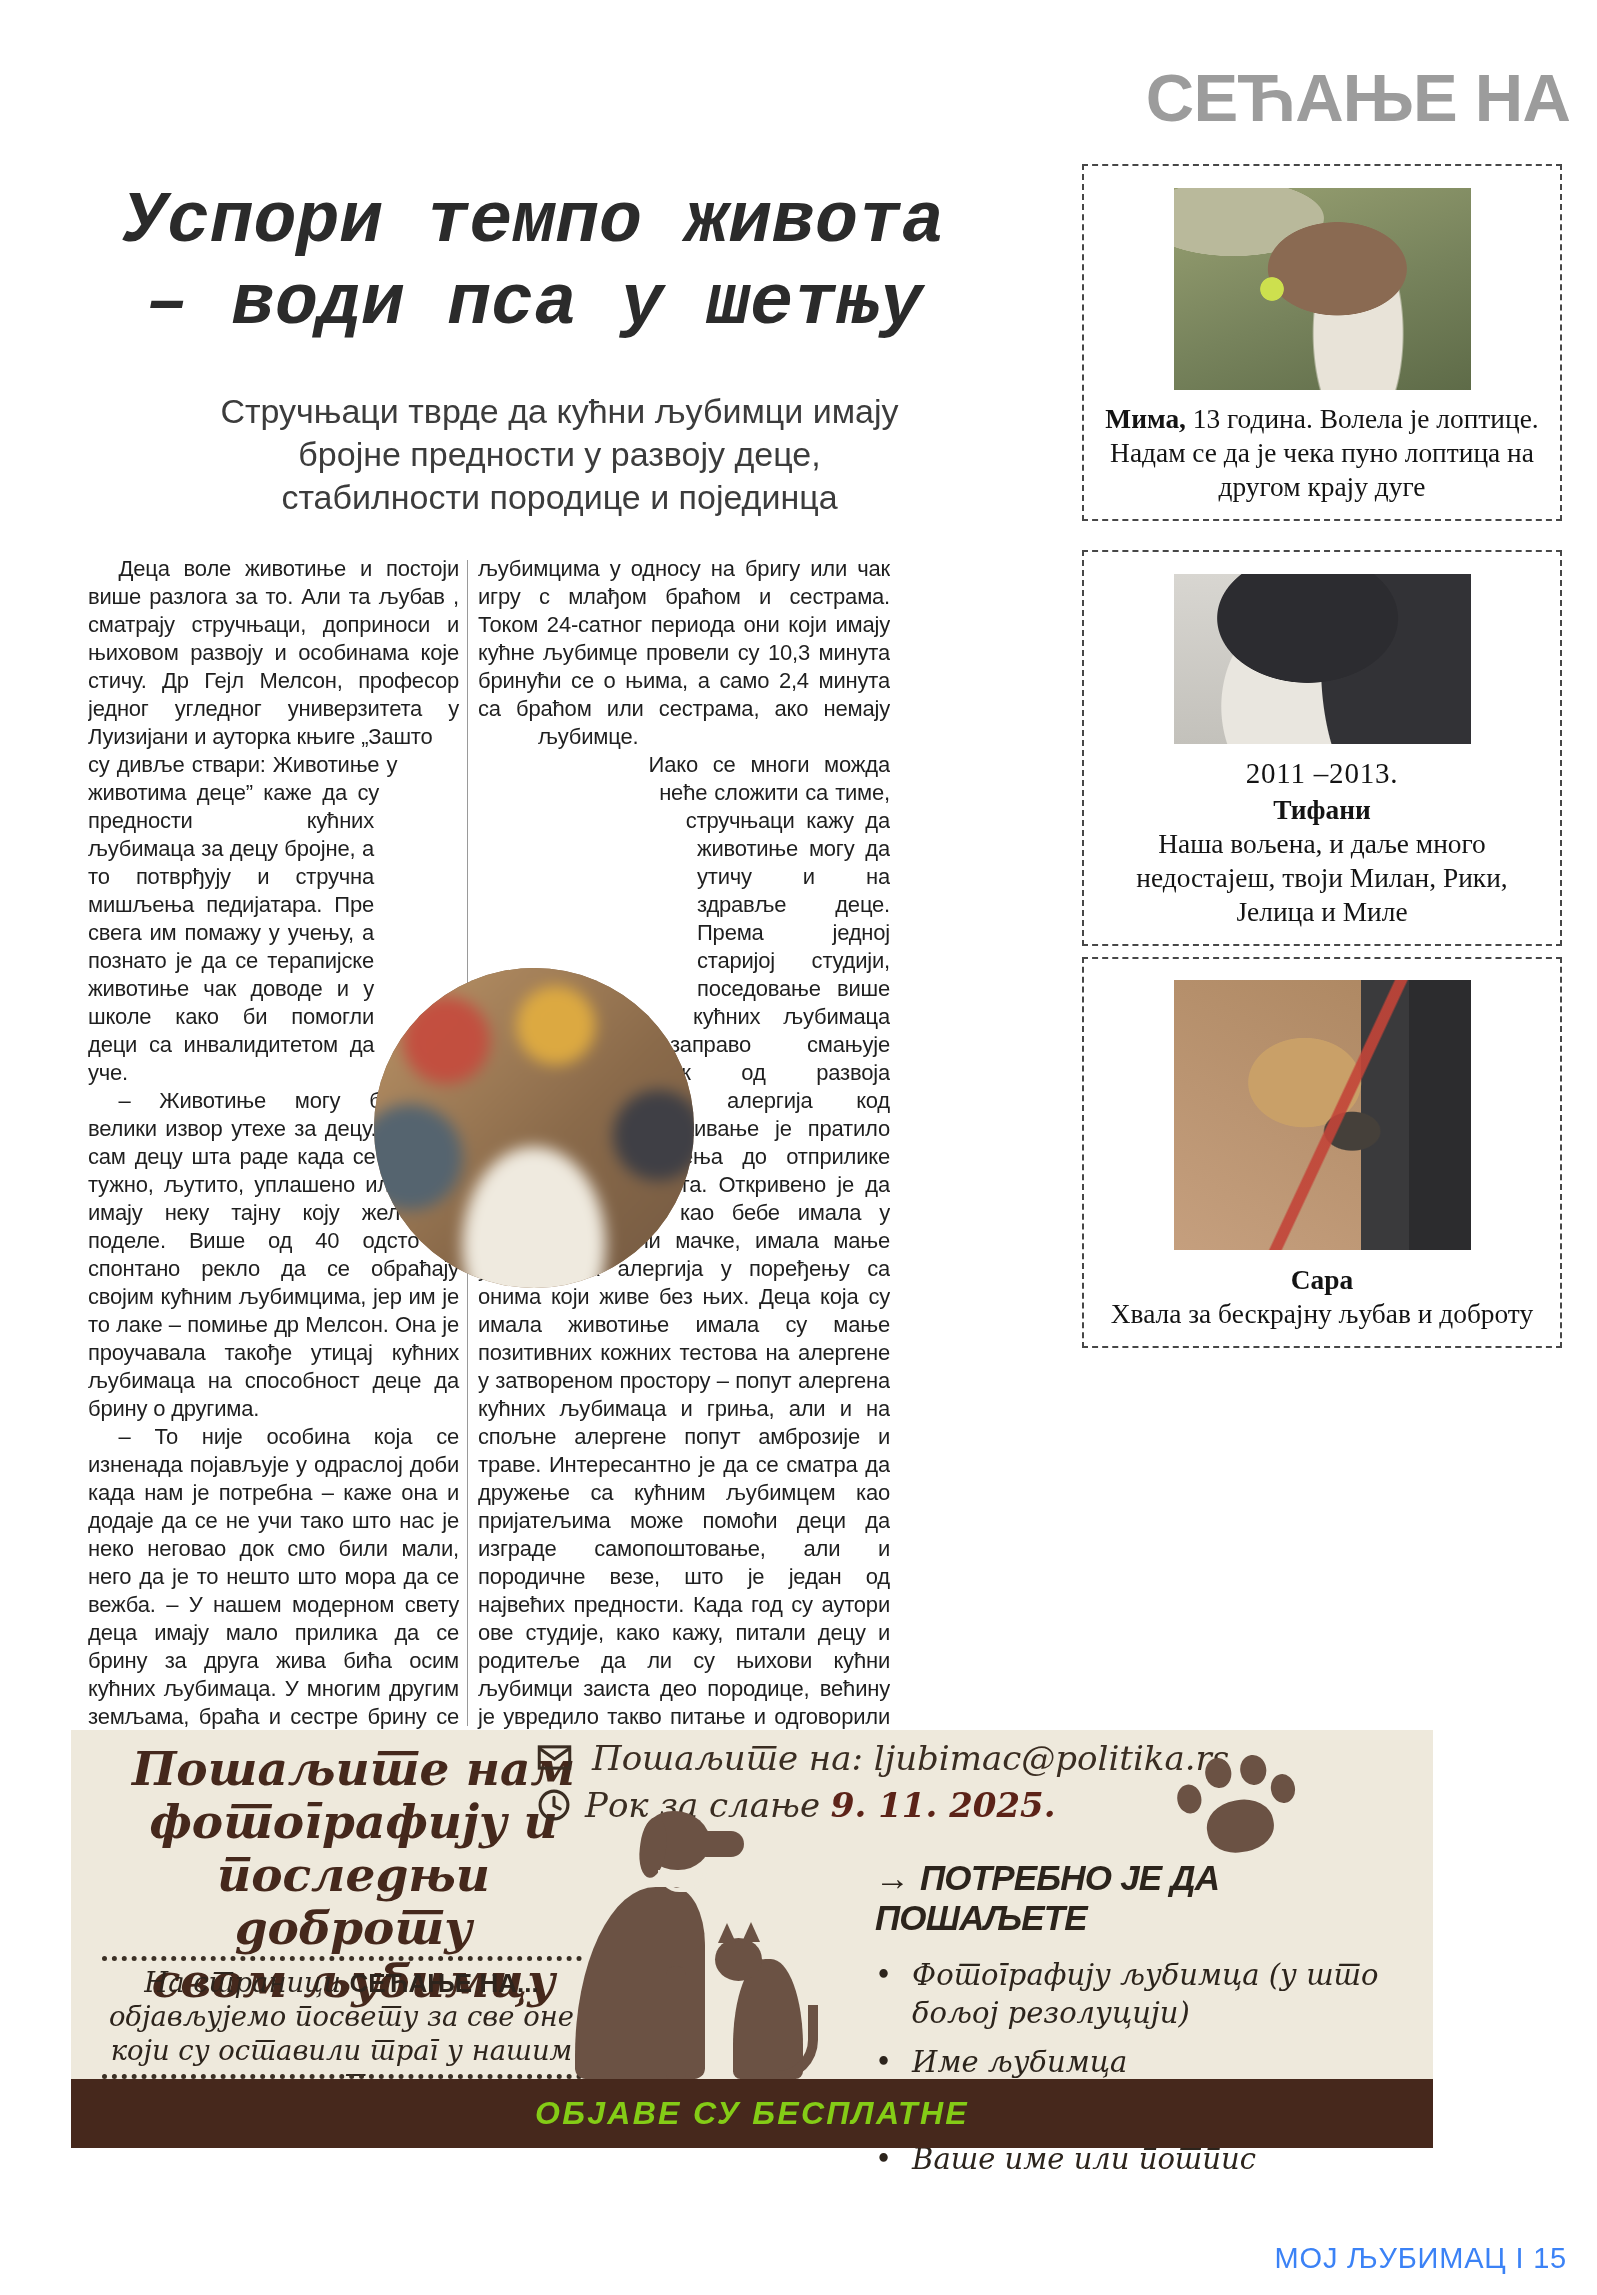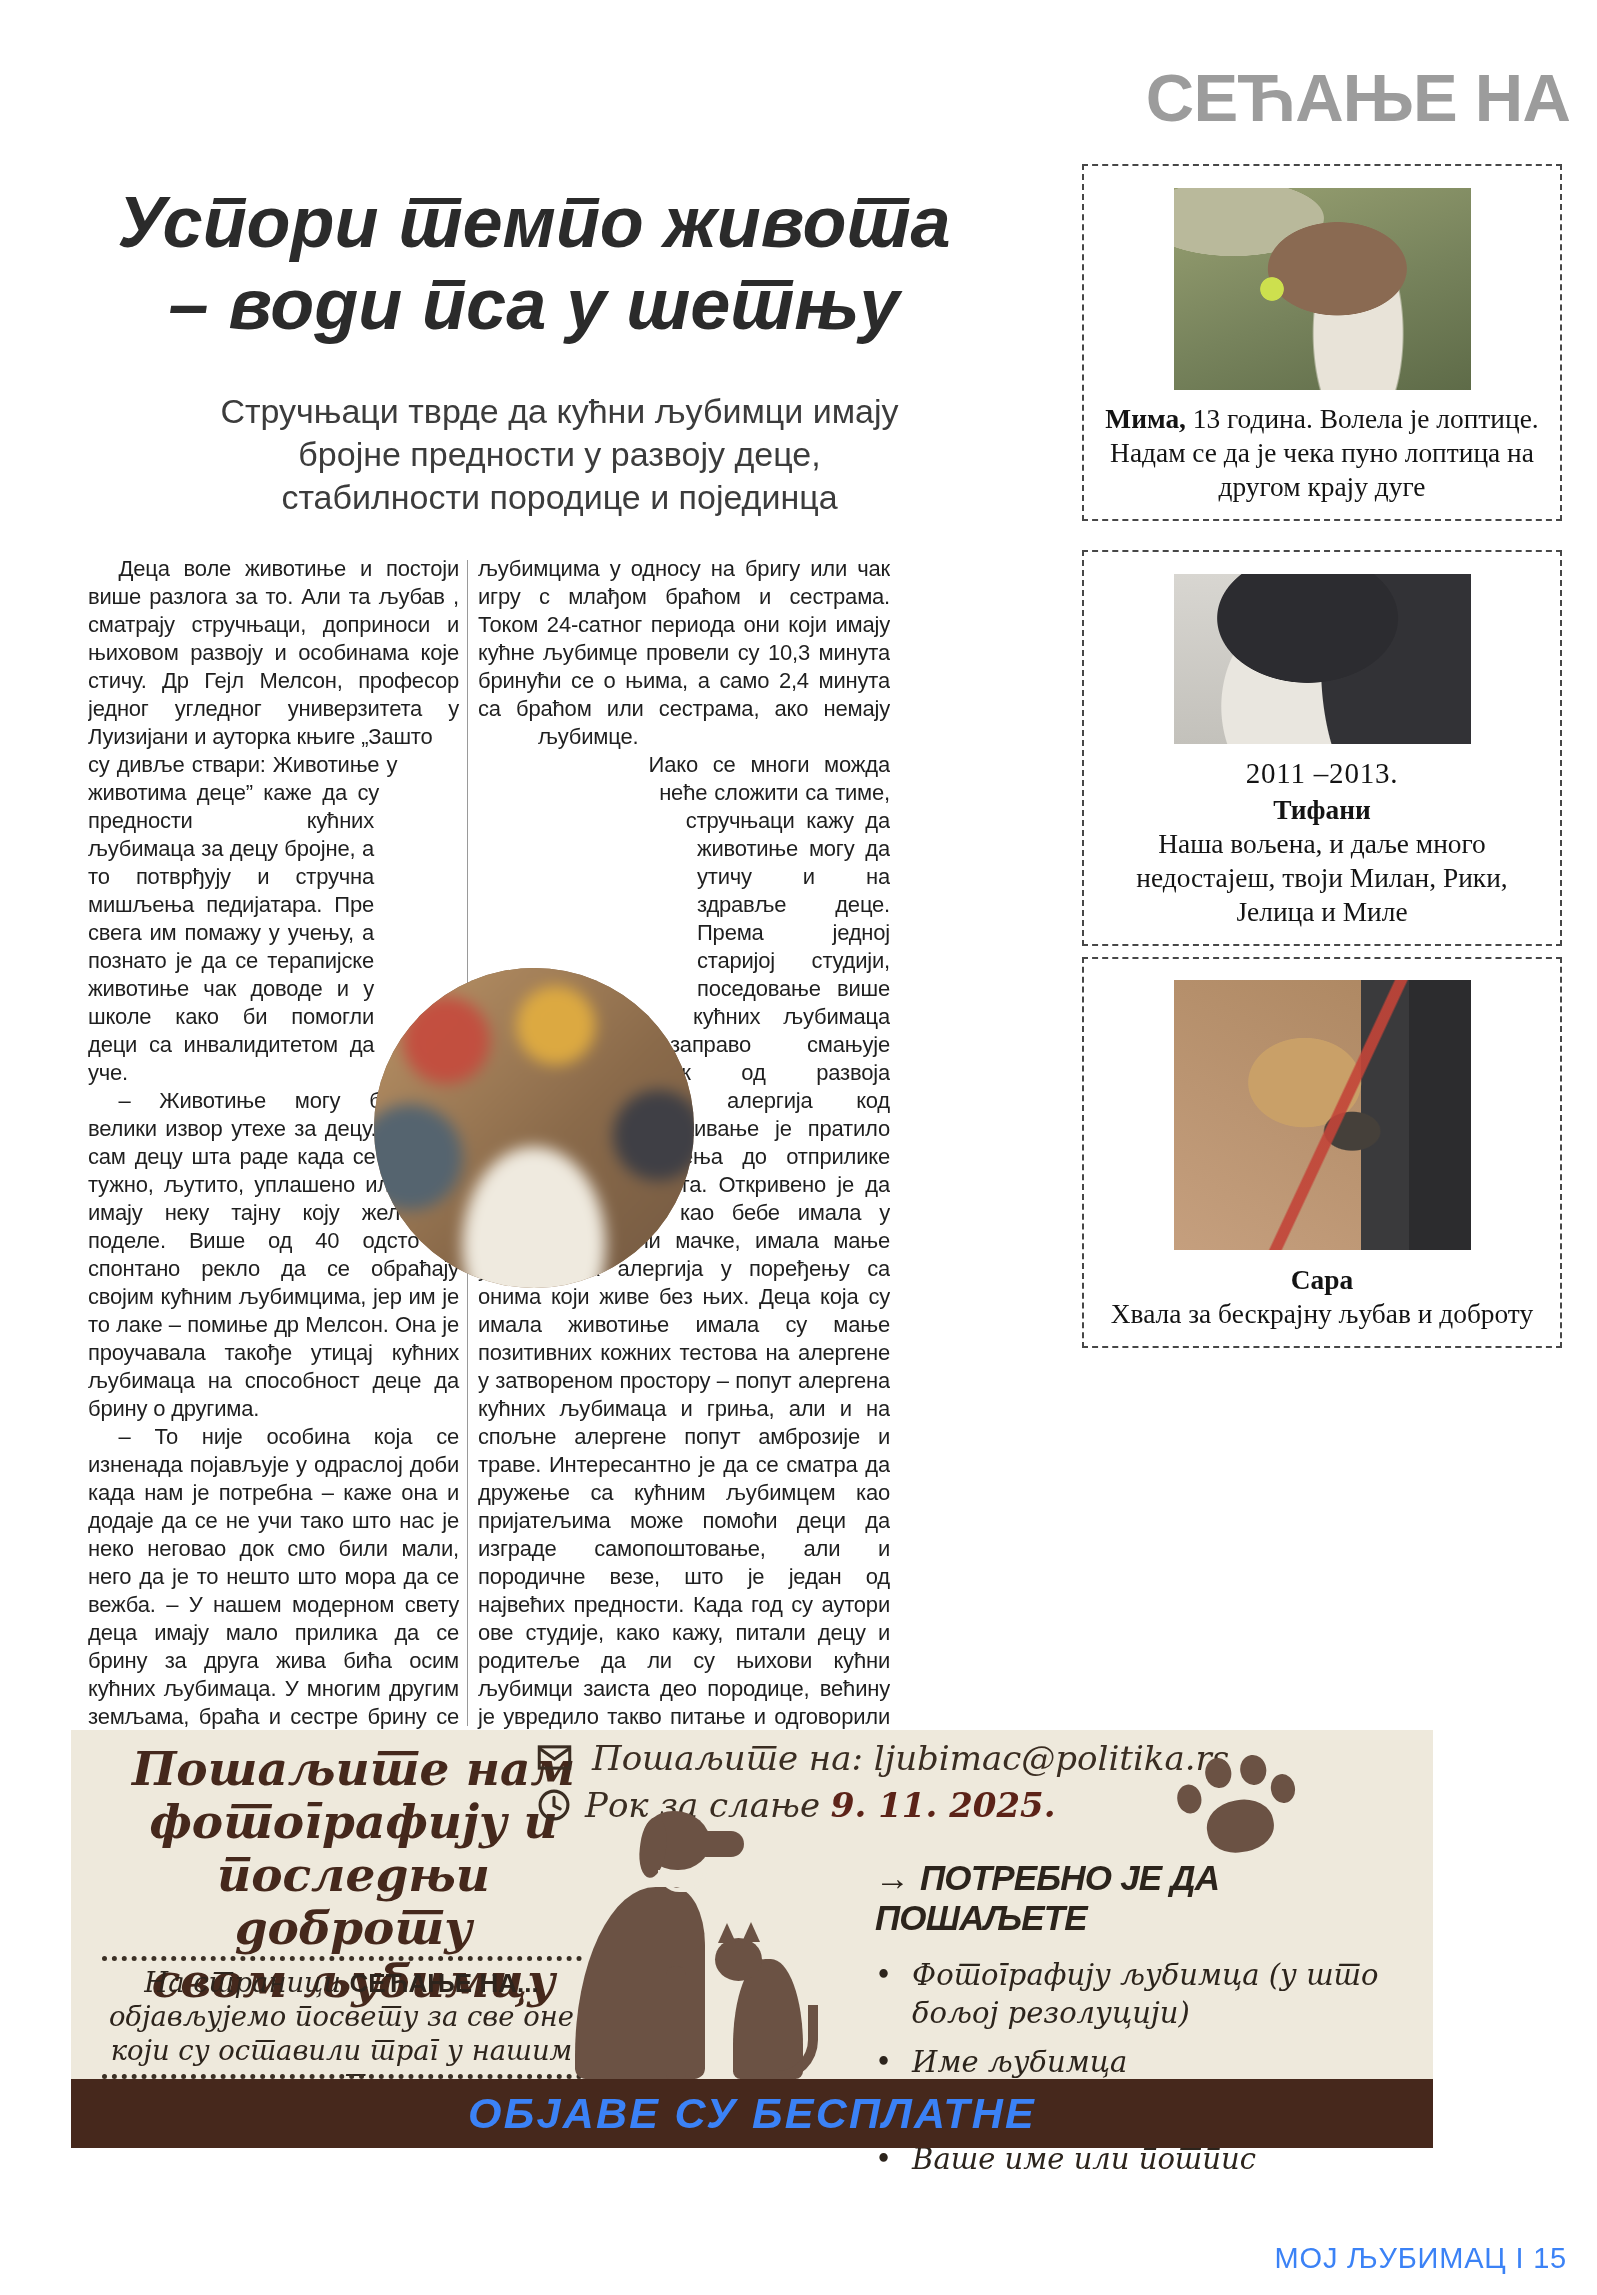--- a/index.html
+++ b/index.html
@@ -5,21 +5,21 @@
   html,body{margin:0;padding:0;}
   body{background:#ffffff;font-family:"Liberation Sans",sans-serif;}
   .page{position:relative;width:1597px;height:2295px;background:#ffffff;overflow:hidden;padding-left:16px;}
 
   
   .section-header{position:absolute;top:59px;right:43px;font-family:"Liberation Sans",sans-serif;
     font-weight:800;font-size:67px;letter-spacing:-0.8px;color:#9c9c9c;}
 
   
   .article-title{position:absolute;left:46px;top:181px;width:976px;text-align:center;
-    font-family:Liberation Sans, sans-serif;font-style:italic;font-weight:600;font-size:72px;line-height:82px;color:#2b2b2b;}
+    font-family:Liberation Mono, monospace;font-style:italic;font-weight:600;font-size:72px;line-height:82px;color:#2b2b2b;}
   .article-subtitle{position:absolute;left:152px;top:390px;width:815px;text-align:center;
     font-size:34px;line-height:43px;color:#3c3c3c;}
 
   
   .article-body{position:absolute;left:88px;top:555px;width:802px;height:1180px;overflow:hidden;
     font-size:22px;line-height:28px;letter-spacing:-0.2px;color:#1f1f1f;text-align:justify;}
   .col-left{float:left;width:371px;}
   .col-right{float:right;width:412px;}
   .article-body p{margin:0;text-indent:30.5px;}
   .article-body p.no-indent{text-indent:0;}
@@ -102,21 +102,21 @@
   .req-title{font-weight:700;font-style:italic;font-size:35px;letter-spacing:-0.8px;margin-bottom:18.3px;
     font-family:"Liberation Sans",sans-serif;}
   .req-title .arrow{font-style:normal;margin-right:10.7px;}
   .req-list{list-style:none;margin:0;padding:0;font-family:"DejaVu Serif",serif;font-style:italic;font-size:29px;}
   .req-list li{display:flex;gap:20px;margin-bottom:10.7px;line-height:38px;}
   .req-list .bullet{font-style:normal;flex:none;}
 
   .free-banner{position:absolute;left:0;right:0;bottom:0;height:69px;background:#46281c;
     display:flex;align-items:center;justify-content:center;}
   .free-banner span{font-family:"Liberation Sans",sans-serif;font-weight:700;font-style:italic;
-    font-size:43px;letter-spacing:2.3px;color:#3b82f6;text-align:right;}
+    font-size:32px;letter-spacing:2.3px;color:#84cc16;text-align:right;}
 
   
   .paw{position:absolute;left:1107px;top:23px;width:122px;height:114px;transform:rotate(-10deg);}
   .paw i{position:absolute;background:#6b5244;border-radius:50%;}
   .paw .pad{left:26px;top:47px;width:67px;height:52px;border-radius:48% 48% 46% 46%;}
   .paw .t1{left:1.5px;top:23px;width:24.4px;height:29px;}
   .paw .t2{left:34px;top:1.5px;width:26px;height:30.5px;}
   .paw .t3{left:69px;top:4.6px;width:26px;height:30.5px;}
   .paw .t4{left:96px;top:29px;width:24.4px;height:29px;}
 

